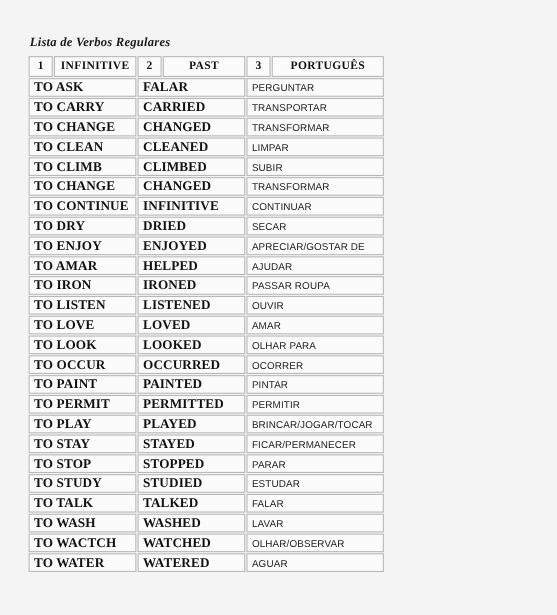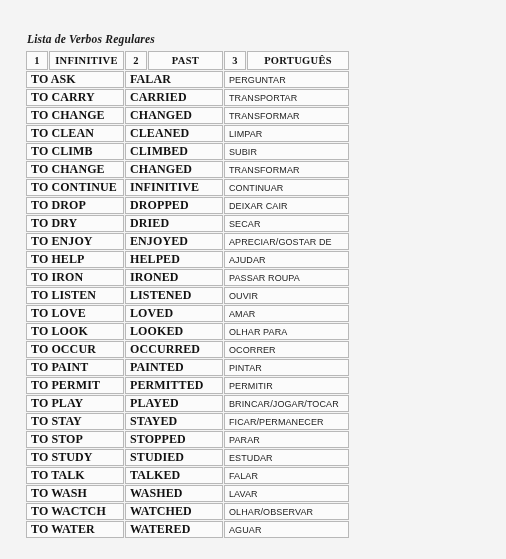--- a/index.html
+++ b/index.html
@@ -138,36 +138,31 @@
           <td class="en" colspan="2">TO CHANGE</td>
           <td class="en" colspan="2">CHANGED</td>
           <td class="pt" colspan="2">TRANSFORMAR</td>
         </tr>
         <tr class="vrow">
           <td class="en" colspan="2">TO CONTINUE</td>
           <td class="en" colspan="2">INFINITIVE</td>
           <td class="pt" colspan="2">CONTINUAR</td>
         </tr>
         <tr class="vrow">
-          <td class="en" colspan="2">TO DROP</td>
-          <td class="en" colspan="2">DROPPED</td>
-          <td class="pt" colspan="2">DEIXAR CAIR</td>
-        </tr>
-        <tr class="vrow">
           <td class="en" colspan="2">TO DRY</td>
           <td class="en" colspan="2">DRIED</td>
           <td class="pt" colspan="2">SECAR</td>
         </tr>
         <tr class="vrow">
           <td class="en" colspan="2">TO ENJOY</td>
           <td class="en" colspan="2">ENJOYED</td>
           <td class="pt" colspan="2">APRECIAR/GOSTAR DE</td>
         </tr>
         <tr class="vrow">
-          <td class="en" colspan="2">TO HELP</td>
+          <td class="en" colspan="2">TO AMAR</td>
           <td class="en" colspan="2">HELPED</td>
           <td class="pt" colspan="2">AJUDAR</td>
         </tr>
         <tr class="vrow">
           <td class="en" colspan="2">TO IRON</td>
           <td class="en" colspan="2">IRONED</td>
           <td class="pt" colspan="2">PASSAR ROUPA</td>
         </tr>
         <tr class="vrow">
           <td class="en" colspan="2">TO LISTEN</td>

